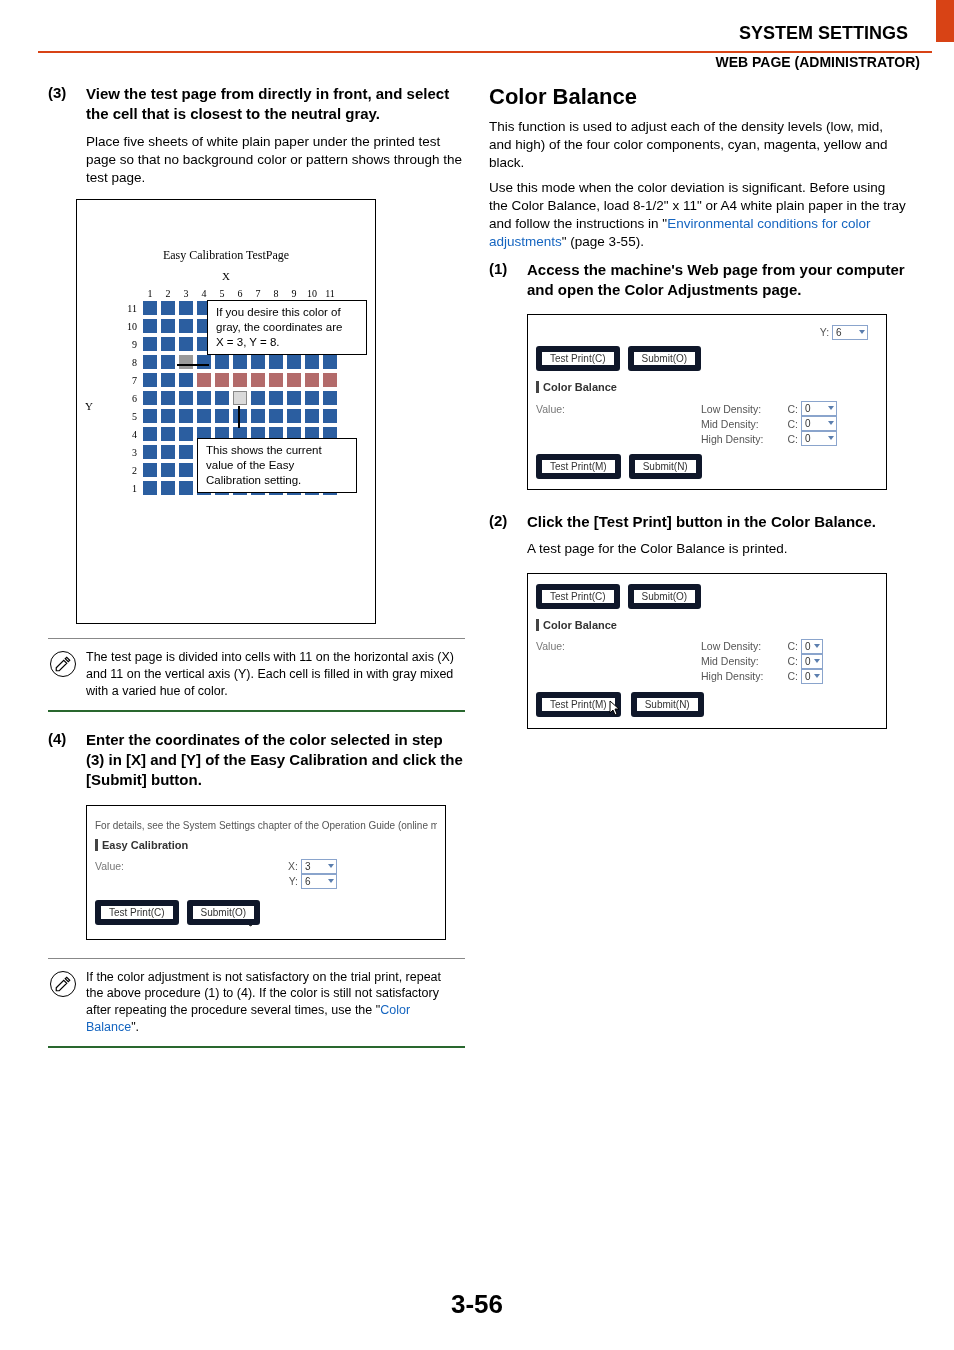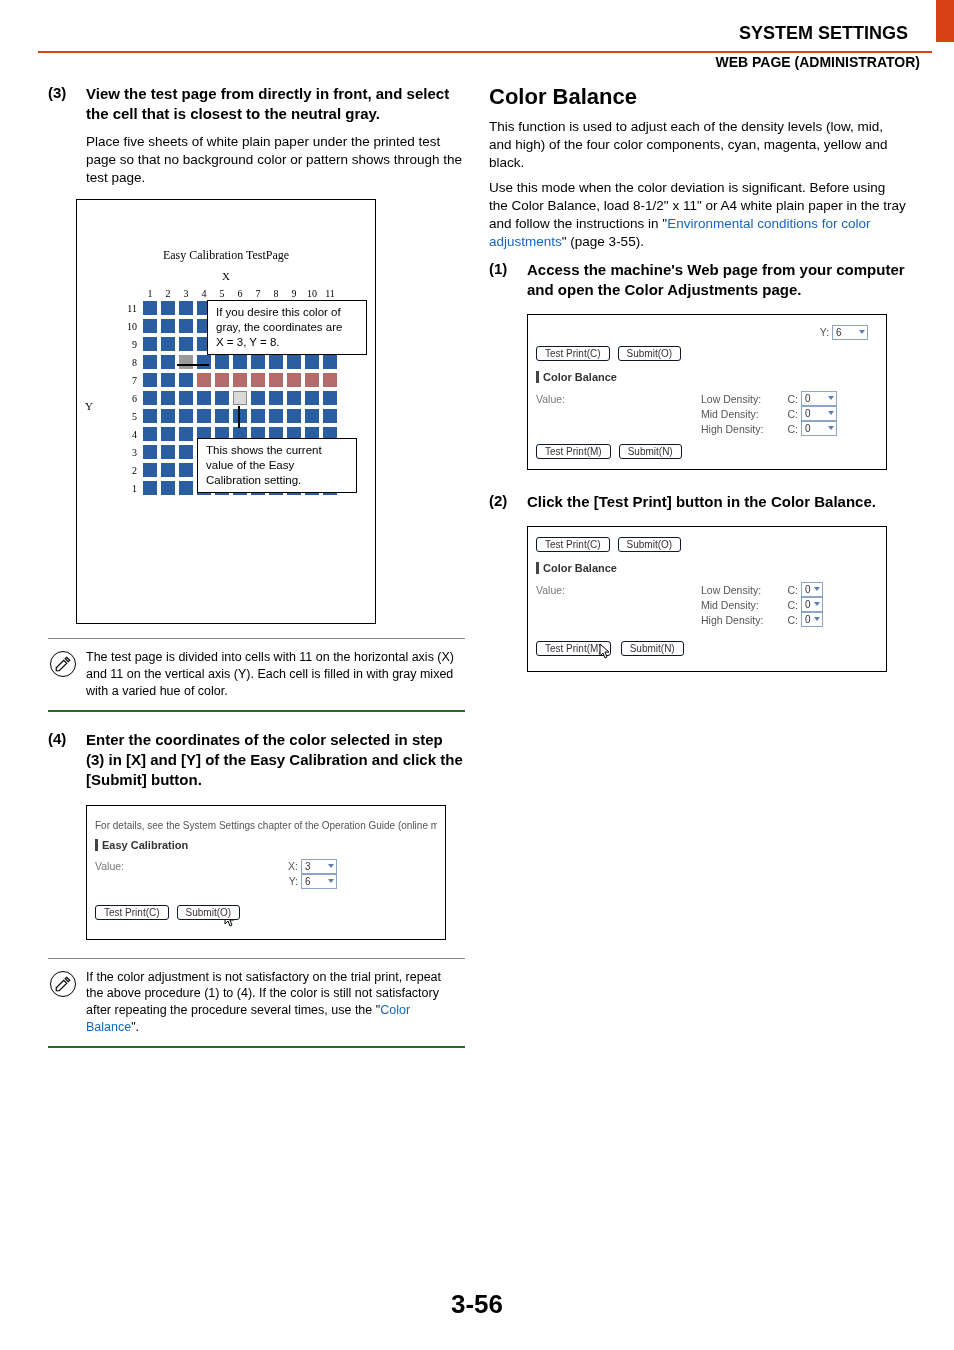--- a/index.html
+++ b/index.html
@@ -178,21 +178,21 @@
   .mini-select::after {
     content: "";
     position: absolute;
     right: 2px; top: 4px;
     border-left: 3px solid transparent;
     border-right: 3px solid transparent;
     border-top: 4px solid #5b7eae;
   }
   .btn-row { margin-top: 8px; display: flex; gap: 8px; align-items: center; }
   .mini-btn {
-    border: 1px solid #0f172a;
+    border: 6px solid #0f172a;
     border-radius: 3px;
     padding: 1px 8px;
     font-size: 10px;
     background: #fff;
     color: #333;
   }
   
   .h2 { font-weight: bold; font-size: 22px; margin: 0 0 8px 0; }
   .para { font-size: 13.5px; line-height: 1.35; margin-bottom: 6px; }
   .cb-box {
@@ -529,20 +529,21 @@
       <div class="btn-row">
         <div class="mini-btn">Test Print(M)</div>
         <div class="mini-btn">Submit(N)</div>
       </div>
     </div>
 
     <div class="step-row" style="margin-top:22px">
       <div class="step-num">(2)</div>
       <div class="step-title">Click the [Test Print] button in the Color Balance.</div>
     </div>
+    <div class="step-body">A test page for the Color Balance is printed.</div>
 
     <div class="cb-box">
       <div class="btn-row" style="margin-top:0; margin-bottom:10px;">
         <div class="mini-btn">Test Print(C)</div>
         <div class="mini-btn">Submit(O)</div>
       </div>
       <div class="settings-heading">Color Balance</div>
       <div class="density-rows">
         <div class="settings-row">
           <div class="settings-label">Value:</div>

